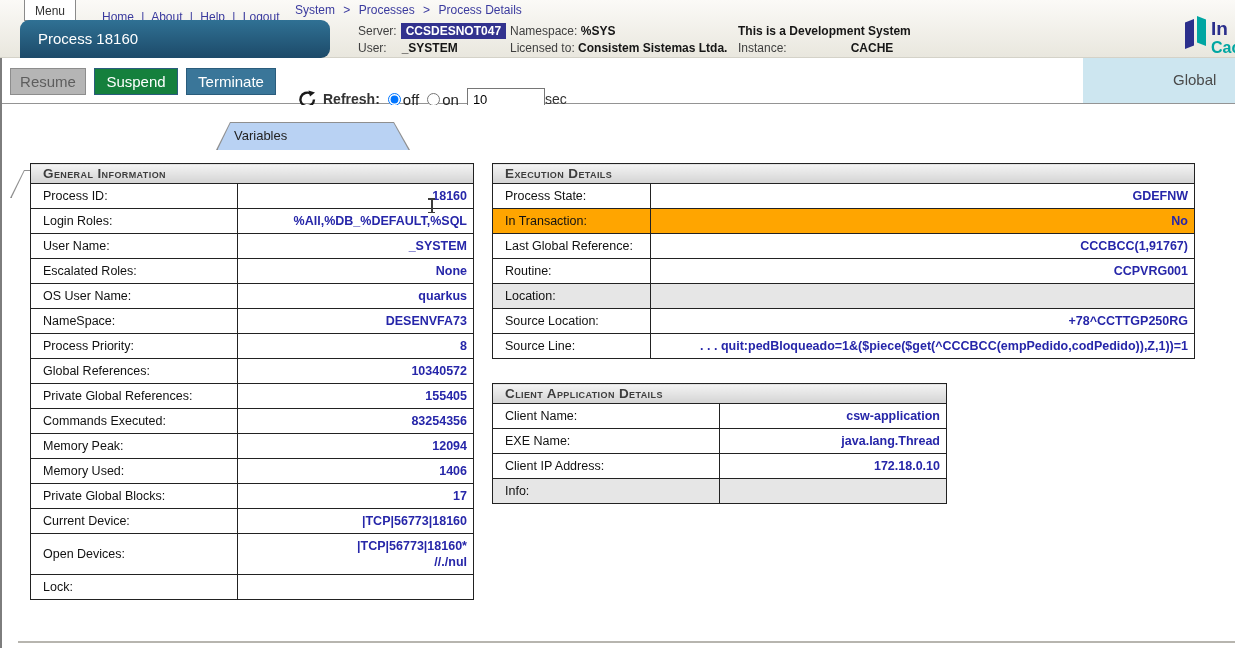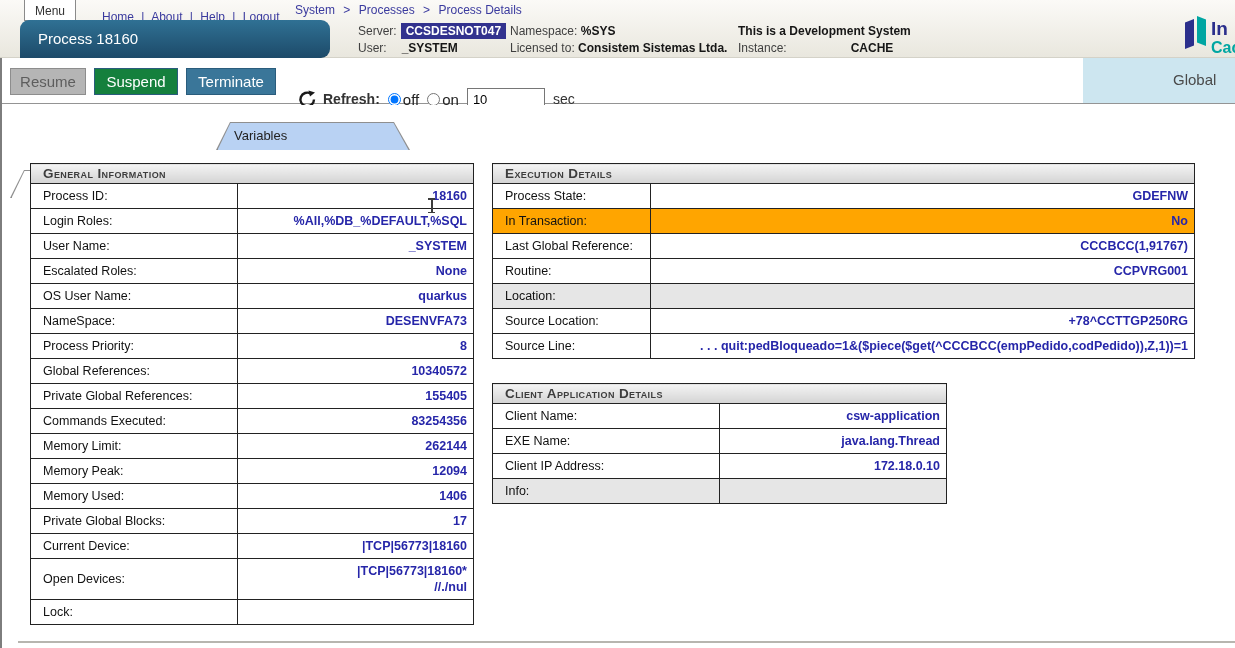--- a/index.html
+++ b/index.html
@@ -55,21 +55,21 @@
     font-size:15px; text-align:center; cursor:pointer; }
   .btn-resume { left:8px; width:76px; background:#b5b5b5; border:1px solid #8d8d8d; color:#5d5d5d; }
   .btn-suspend { left:92px; width:84px; background:#15803d; border:1px solid #2a5c7c; color:#fff; }
   .btn-terminate { left:184px; width:90px; background:#3a7699; border:1px solid #2a5c7c; color:#fff; }
 
   .refresh-group { position:absolute; left:296px; top:30px; display:flex; align-items:center; font-size:14px; color:#333;text-decoration:underline; }
   .refresh-icon { margin-right:6px; }
   .refresh-label { font-weight:bold; margin-right:8px; font-size:14px; }
   .refresh-group label { margin-right:8px; font-size:15px; color:#222; display:flex; align-items:center; }
   .refresh-group input[type=radio] { margin-right:2px; }
-  .refresh-input { width:78px; height:22px; border:1px solid #767676; font-family:inherit; font-size:13px; padding-left:5px; margin-right:8px; }
+  .refresh-input { width:78px; height:22px; border:1px solid #767676; font-family:inherit; font-size:13px; padding-left:5px; }
 
   .pane-title-box { position:absolute; right:0; top:0; width:152px; height:45px; background:#cde6f0; overflow:hidden; }
   .pane-title-box span { position:absolute; left:90px; top:13px; font-size:15px; color:#4a4a4a; white-space:nowrap; }
 
   
   .content { position:absolute; left:0; top:47px; width:1233px; height:543px; background:#fff; }
 
   .tab { position:absolute; top:17px; height:28px; cursor:pointer; }
   .tab-details { left:8px; width:201px;margin-top:48px; }
   .tab-variables { left:214px; width:194px; }
@@ -246,24 +246,20 @@
             </tr>
         <tr>
               <td class="lbl">Private Global References:</td>
               <td class="val">155405</td>
             </tr>
         <tr>
               <td class="lbl">Commands Executed:</td>
               <td class="val">83254356</td>
             </tr>
         <tr>
-              <td class="lbl">Memory Limit:</td>
-              <td class="val">262144</td>
-            </tr>
-        <tr>
               <td class="lbl">Memory Peak:</td>
               <td class="val">12094</td>
             </tr>
         <tr>
               <td class="lbl">Memory Used:</td>
               <td class="val">1406</td>
             </tr>
         <tr>
               <td class="lbl">Private Global Blocks:</td>
               <td class="val">17</td>

